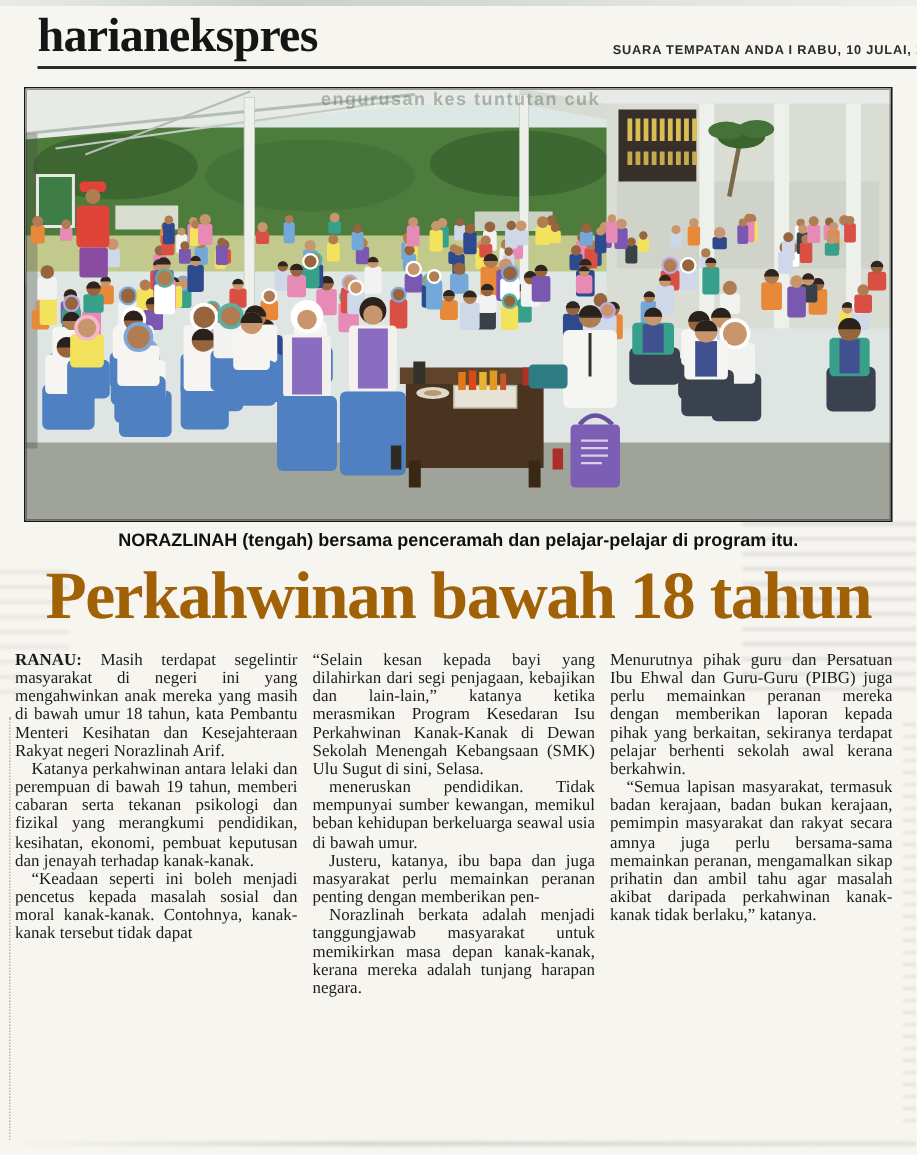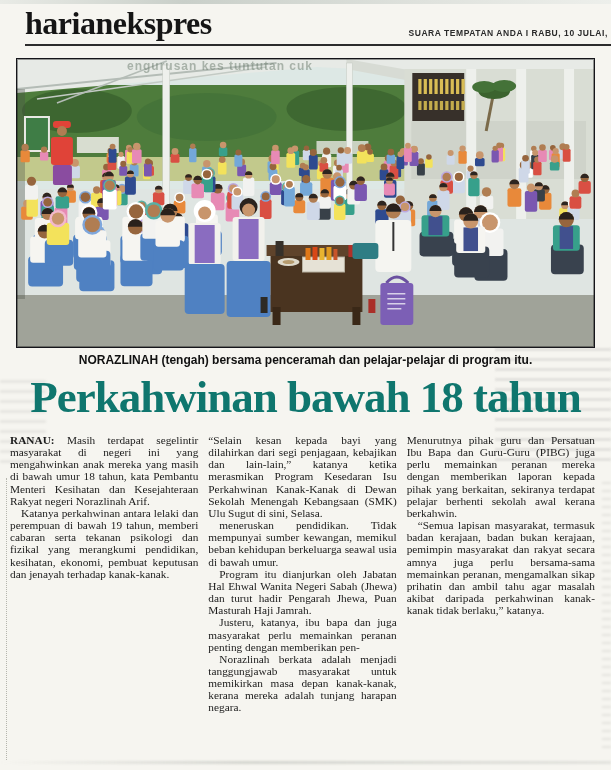--- a/index.html
+++ b/index.html
@@ -15,28 +15,28 @@
   .masthead{position:relative;height:46px;}
   .mast-name{position:absolute;left:25px;top:5px;font-weight:bold;font-size:32px;
     letter-spacing:-0.5px;color:#151515;}
   .mast-tagline{position:absolute;right:-5px;top:28px;font-family:"Liberation Sans",sans-serif;
     font-weight:bold;font-size:8.5px;letter-spacing:.55px;color:#2b2b2b;white-space:nowrap;}
   .mast-rule{position:absolute;left:25px;right:0;bottom:0;height:2px;background:#2c2c2c;}
   
   .photo{position:relative;margin:12px 16px 0 16px;height:288px;
     border:1.5px solid #15151a;background:#dfe5e2;}
   .photo svg{display:block;width:100%;height:100%;}
-  .bleed{position:absolute;top:0;left:110px;width:360px;
+  .bleed{position:absolute;top:0;left:110px;width:360px;text-align:center;
     font-family:"Liberation Sans",sans-serif;font-weight:bold;font-size:12px;
     color:rgba(100,118,102,.48);filter:blur(.4px);letter-spacing:1px;}
   
   .caption{margin-top:5px;text-align:center;font-family:"Liberation Sans",sans-serif;
     font-weight:bold;font-size:12px;color:#111;}
   .headline{position:relative;z-index:1;margin:7px 0 0;text-align:center;
-    font-weight:bold;font-size:45px;line-height:46px;letter-spacing:-1px;color:#0f766e;}
+    font-weight:bold;font-size:45px;line-height:46px;letter-spacing:-1px;color:#a16207;}
   .headline span{display:block;}
   
   .article{display:flex;gap:10px;margin:14px 16px 0 10px;text-align:justify;
     font-size:11.3px;line-height:12.15px;color:#1b1b1b;position:relative;z-index:1;}
   .col{flex:1;min-width:0;}
   .col p{margin:0;}
   .col p + p{text-indent:11px;}
   .dateline{font-weight:bold;}
   
   .ghost{position:absolute;pointer-events:none;z-index:0;}
@@ -644,30 +644,30 @@
   <div class="caption">NORAZLINAH (tengah) bersama penceramah dan pelajar-pelajar di program itu.</div>
 
   <h1 class="headline">
     <span>Perkahwinan bawah 18 tahun</span>
   </h1>
 
   <div class="article">
     <div class="col">
       <p><b class="dateline">RANAU:</b> <span>Masih terdapat segelintir masyarakat di negeri ini yang mengahwinkan anak mereka yang masih di bawah umur 18 tahun, kata Pembantu Menteri Kesihatan dan Kesejahteraan Rakyat negeri Norazlinah Arif.</span></p>
       <p>Katanya perkahwinan antara lelaki dan perempuan di bawah 19 tahun, memberi cabaran serta tekanan psikologi dan fizikal yang merangkumi pendidikan, kesihatan, ekonomi, pembuat keputusan dan jenayah terhadap kanak-kanak.</p>
+      <p>“Keadaan seperti ini boleh menjadi pencetus kepada masalah sosial dan moral kanak-kanak. Contohnya, kanak-kanak tersebut tidak dapat</p>
     </div>
     <div class="col">
       <p>“Selain kesan kepada bayi yang dilahirkan dari segi penjagaan, kebajikan dan lain-lain,” katanya ketika merasmikan Program Kesedaran Isu Perkahwinan Kanak-Kanak di Dewan Sekolah Menengah Kebangsaan (SMK) Ulu Sugut di sini, Selasa.</p>
       <p>meneruskan pendidikan. Tidak mempunyai sumber kewangan, memikul beban kehidupan berkeluarga seawal usia di bawah umur.</p>
-      <p>Program itu dianjurkan oleh Jabatan Hal Ehwal Wanita Negeri Sabah (Jhewa) dan turut hadir Pengarah Jhewa, Puan Masturah Haji Jamrah.</p>
       <p>Justeru, katanya, ibu bapa dan juga masyarakat perlu memainkan peranan penting dengan memberikan pen-</p>
       <p>Norazlinah berkata adalah menjadi tanggungjawab masyarakat untuk memikirkan masa depan kanak-kanak, kerana mereka adalah tunjang harapan negara.</p>
     </div>
     <div class="col">
-      <p>Menurutnya pihak guru dan Persatuan Ibu Bapa dan Guru-Guru (PIBG) juga perlu memainkan peranan mereka dengan memberikan laporan kepada pihak yang berkaitan, sekiranya terdapat pelajar berhenti sekolah awal kerana berkahwin.</p>
+      <p>Menurutnya pihak guru dan Persatuan Ibu Ehwal dan Guru-Guru (PIBG) juga perlu memainkan peranan mereka dengan memberikan laporan kepada pihak yang berkaitan, sekiranya terdapat pelajar berhenti sekolah awal kerana berkahwin.</p>
       <p>“Semua lapisan masyarakat, termasuk badan kerajaan, badan bukan kerajaan, pemimpin masyarakat dan rakyat secara amnya juga perlu bersama-sama memainkan peranan, mengamalkan sikap prihatin dan ambil tahu agar masalah akibat daripada perkahwinan kanak-kanak tidak berlaku,” katanya.</p>
     </div>
   </div>
 
   <div class="ghost ghost-right-headline"></div>
   <div class="ghost ghost-left-headline"></div>
   <div class="ghost ghost-right-margin"></div>
   <div class="scan-dotted"></div>
   <div class="scan-bottom"></div>
 </div>

